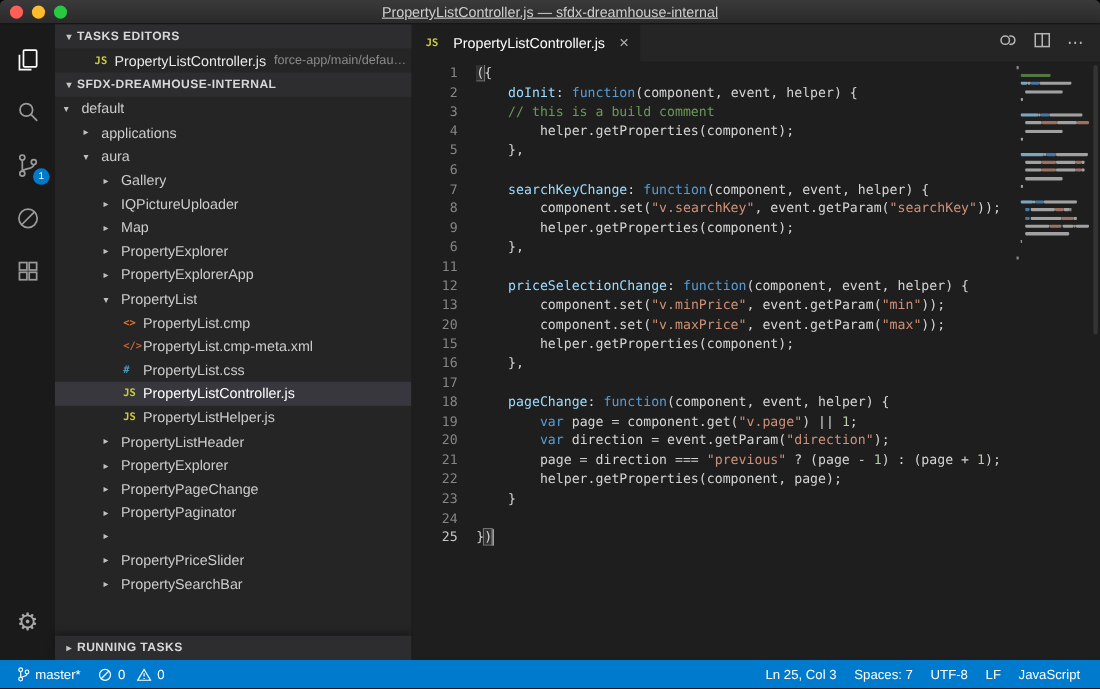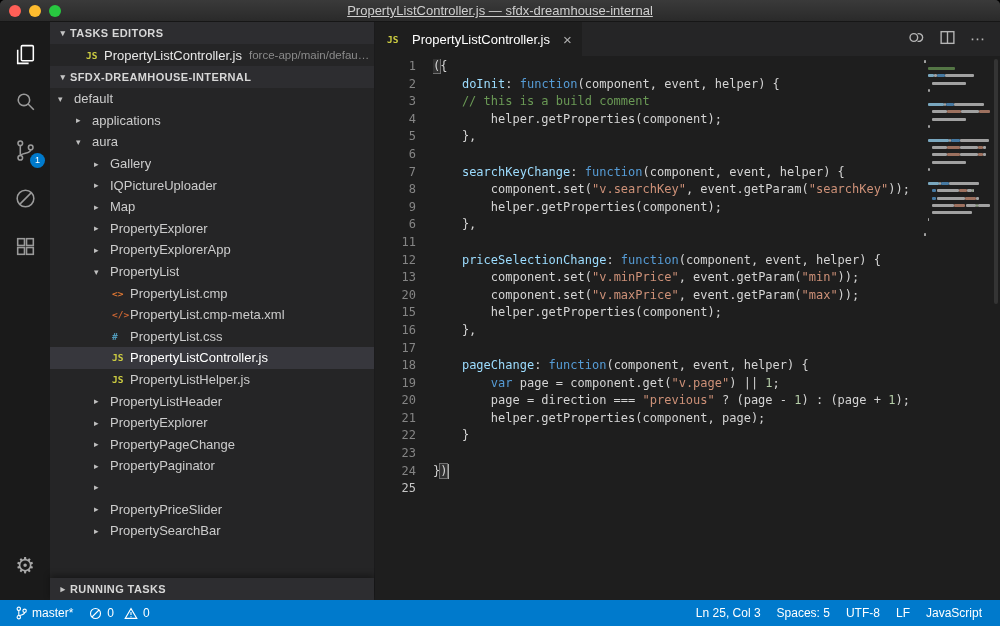--- a/index.html
+++ b/index.html
@@ -327,20 +327,21 @@
             <div class="cl"><span style="color: rgb(212, 212, 212);">    },</span></div>
             <div class="cl"></div>
             <div class="cl"><span style="color: rgb(212, 212, 212);">    </span><span style="color: rgb(156, 220, 254);">priceSelectionChange</span><span style="color: rgb(212, 212, 212);">: </span><span style="color: rgb(86, 156, 214);">function</span><span style="color: rgb(212, 212, 212);">(component, event, helper) {</span></div>
             <div class="cl"><span style="color: rgb(212, 212, 212);">        component.set(</span><span style="color: rgb(206, 145, 120);">"v.minPrice"</span><span style="color: rgb(212, 212, 212);">, event.getParam(</span><span style="color: rgb(206, 145, 120);">"min"</span><span style="color: rgb(212, 212, 212);">));</span></div>
             <div class="cl"><span style="color: rgb(212, 212, 212);">        component.set(</span><span style="color: rgb(206, 145, 120);">"v.maxPrice"</span><span style="color: rgb(212, 212, 212);">, event.getParam(</span><span style="color: rgb(206, 145, 120);">"max"</span><span style="color: rgb(212, 212, 212);">));</span></div>
             <div class="cl"><span style="color: rgb(212, 212, 212);">        helper.getProperties(component);</span></div>
             <div class="cl"><span style="color: rgb(212, 212, 212);">    },</span></div>
             <div class="cl"></div>
             <div class="cl"><span style="color: rgb(212, 212, 212);">    </span><span style="color: rgb(156, 220, 254);">pageChange</span><span style="color: rgb(212, 212, 212);">: </span><span style="color: rgb(86, 156, 214);">function</span><span style="color: rgb(212, 212, 212);">(component, event, helper) {</span></div>
             <div class="cl"><span style="color: rgb(212, 212, 212);">        </span><span style="color: rgb(86, 156, 214);">var</span><span style="color: rgb(212, 212, 212);"> page = component.get(</span><span style="color: rgb(206, 145, 120);">"v.page"</span><span style="color: rgb(212, 212, 212);">) || </span><span style="color: rgb(181, 206, 168);">1</span><span style="color: rgb(212, 212, 212);">;</span></div>
+            <div class="cl"><span style="color: rgb(212, 212, 212);">        </span><span style="color: rgb(86, 156, 214);">var</span><span style="color: rgb(212, 212, 212);"> direction = event.getParam(</span><span style="color: rgb(206, 145, 120);">"direction"</span><span style="color: rgb(212, 212, 212);">);</span></div>
             <div class="cl"><span style="color: rgb(212, 212, 212);">        page = direction === </span><span style="color: rgb(206, 145, 120);">"previous"</span><span style="color: rgb(212, 212, 212);"> ? (page - </span><span style="color: rgb(181, 206, 168);">1</span><span style="color: rgb(212, 212, 212);">) : (page + </span><span style="color: rgb(181, 206, 168);">1</span><span style="color: rgb(212, 212, 212);">);</span></div>
             <div class="cl"><span style="color: rgb(212, 212, 212);">        helper.getProperties(component, page);</span></div>
             <div class="cl"><span style="color: rgb(212, 212, 212);">    }</span></div>
             <div class="cl"></div>
             <div class="cl"><span style="color: rgb(212, 212, 212);">}</span><span class="bracket" style="color: rgb(212, 212, 212);">)</span><span class="cursor"></span></div>
           </div>
         <div class="minimap" id="minimap-lines">
             <div class="mm-line"><span class="mm-tok" style="margin-left: 0px; width: 1.05px; background: rgb(212, 212, 212);"></span><span class="mm-tok" style="margin-left: 0px; width: 1.05px; background: rgb(212, 212, 212);"></span></div>
             <div class="mm-line"><span class="mm-tok" style="margin-left: 4.2px; width: 27.3px; background: rgb(106, 153, 85);"></span></div>
             <div class="mm-line"><span class="mm-tok" style="margin-left: 4.2px; width: 0px; background: rgb(212, 212, 212);"></span><span class="mm-tok" style="margin-left: 0px; width: 6.3px; background: rgb(156, 220, 254);"></span><span class="mm-tok" style="margin-left: 0px; width: 2.1px; background: rgb(212, 212, 212);"></span><span class="mm-tok" style="margin-left: 0px; width: 8.4px; background: rgb(86, 156, 214);"></span><span class="mm-tok" style="margin-left: 0px; width: 29.4px; background: rgb(212, 212, 212);"></span></div>
@@ -397,21 +398,21 @@
             <line x1="7" y1="9.3" x2="7" y2="10.2"></line>
           </svg>
         <span>0</span>
       </div>
     </div>
     <div class="sb-right">
       <div class="sb-item">
           <span>Ln 25, Col 3</span>
         </div>
       <div class="sb-item">
-          <span>Spaces: 5</span>
+          <span>Spaces: 7</span>
         </div>
       <div class="sb-item">
           <span>UTF-8</span>
         </div>
       <div class="sb-item">
           <span>LF</span>
         </div>
       <div class="sb-item">
           <span>JavaScript</span>
         </div>

